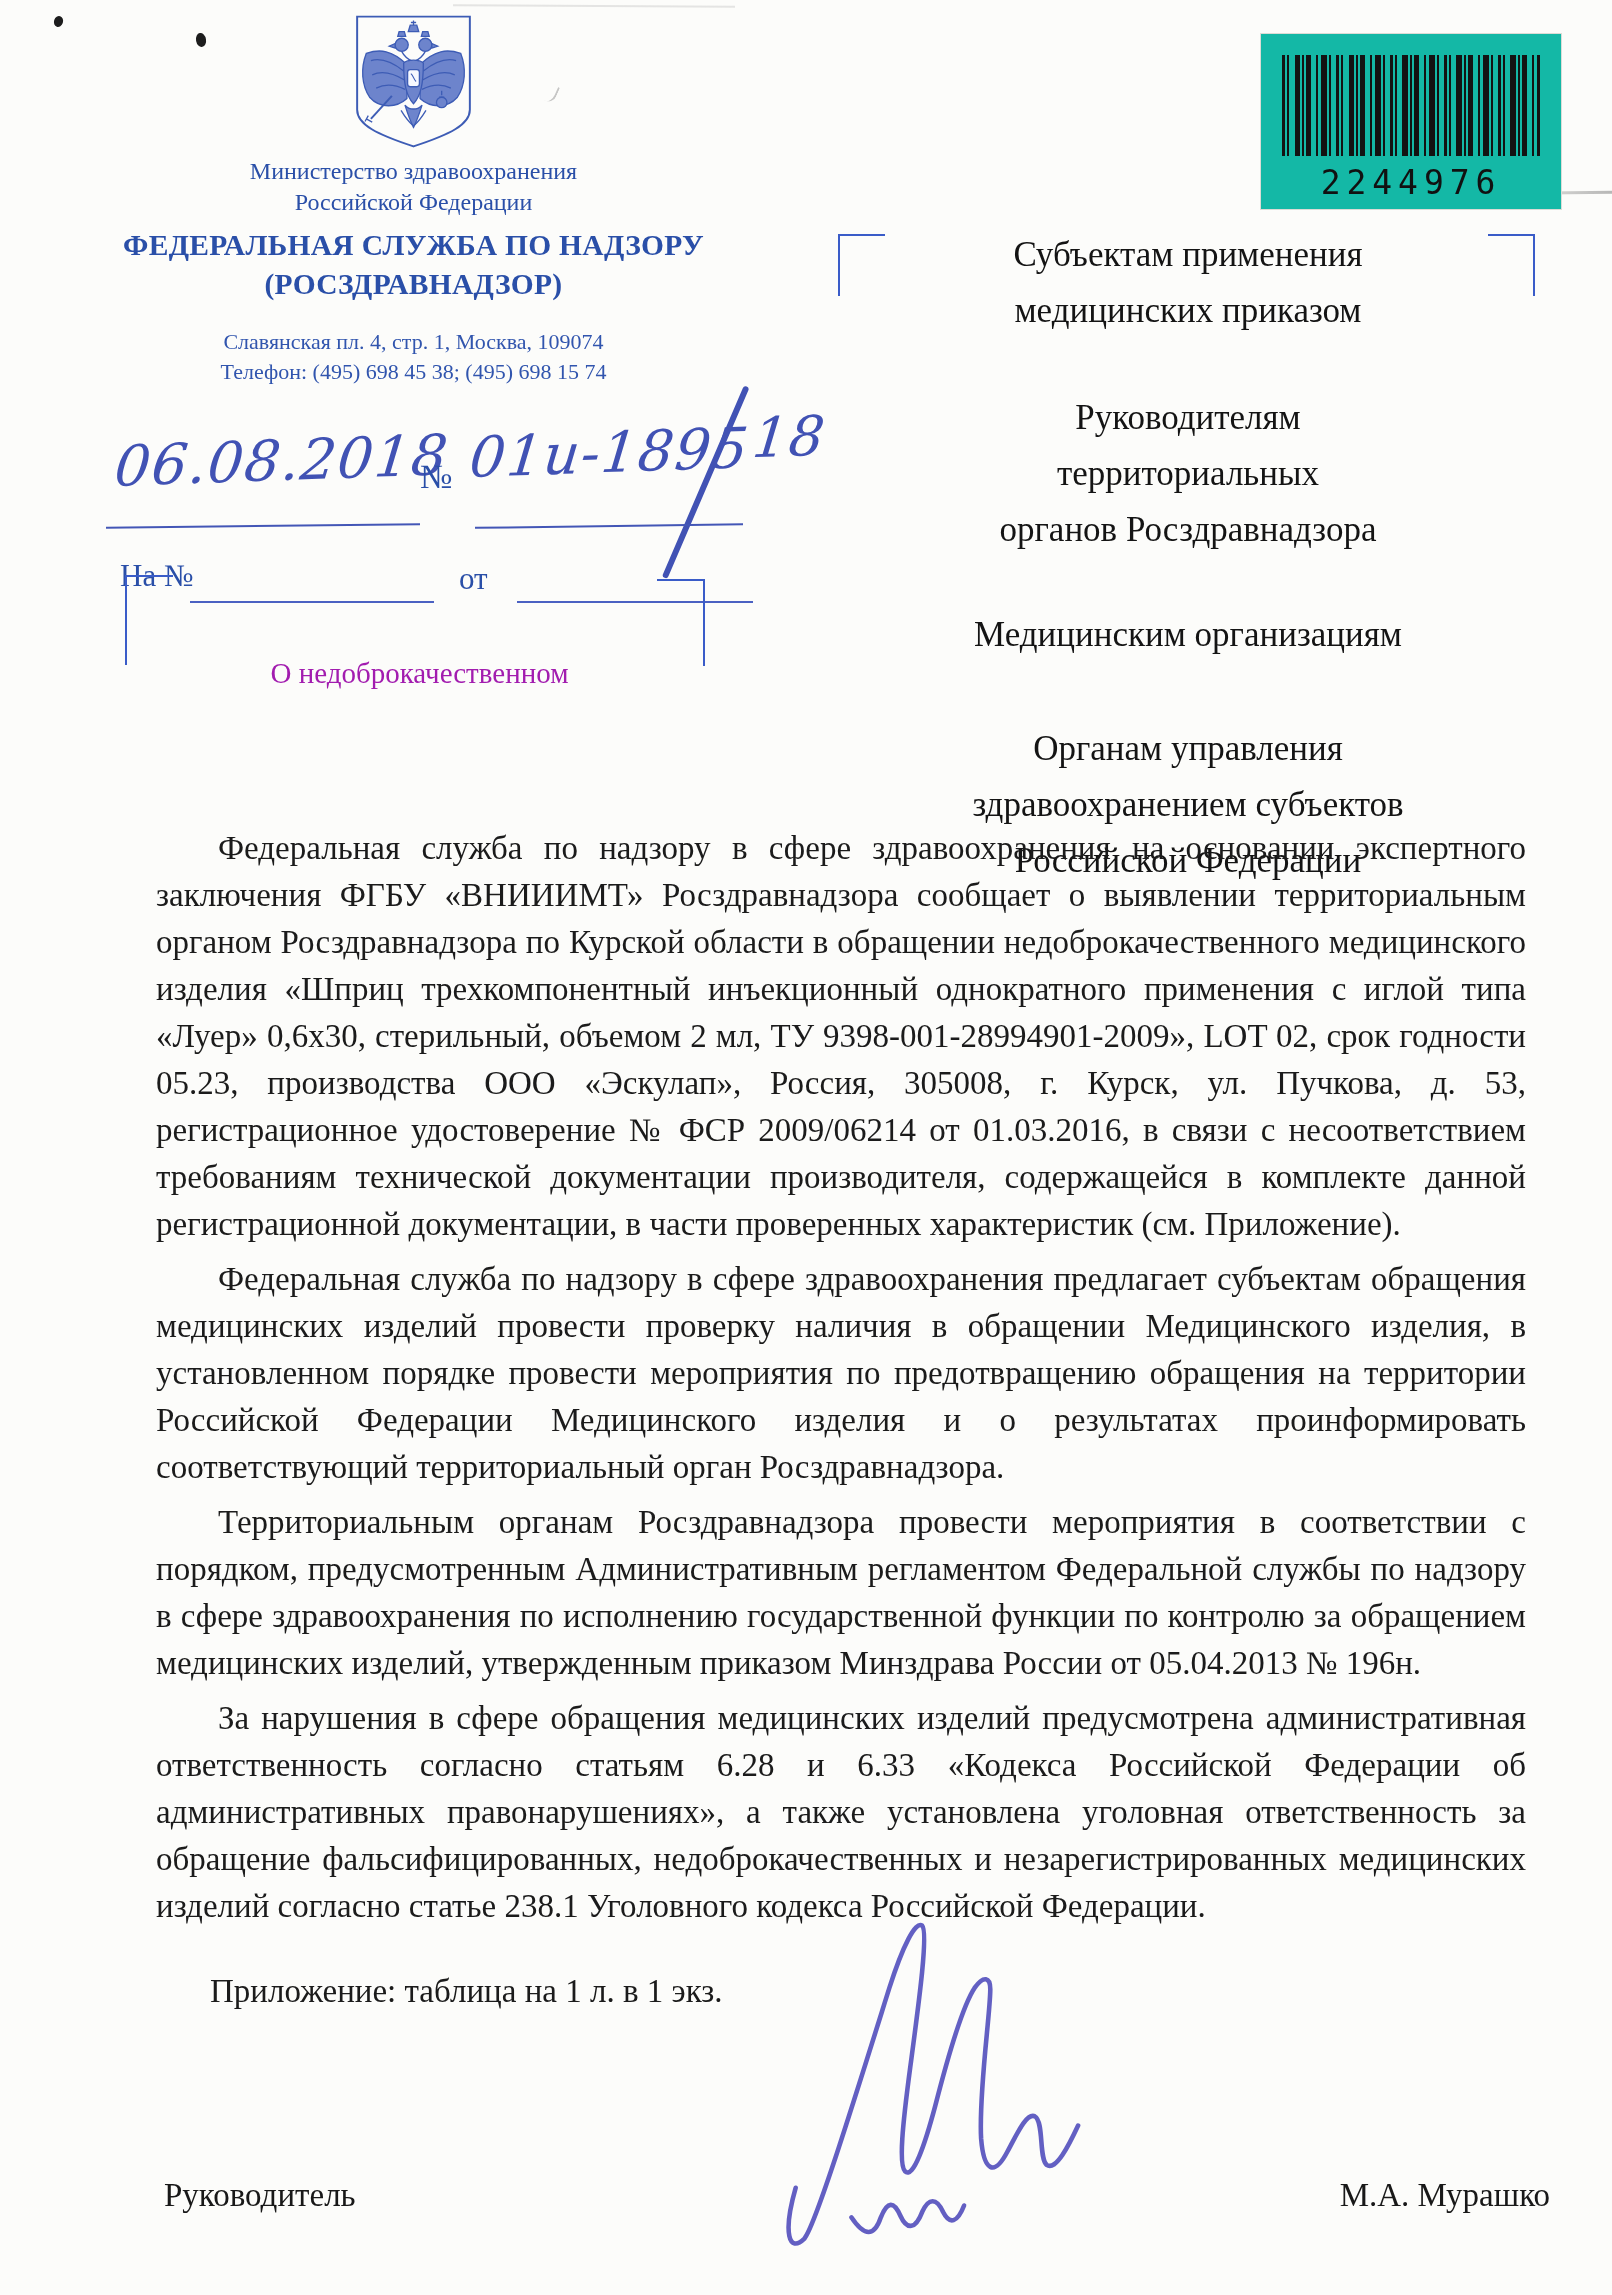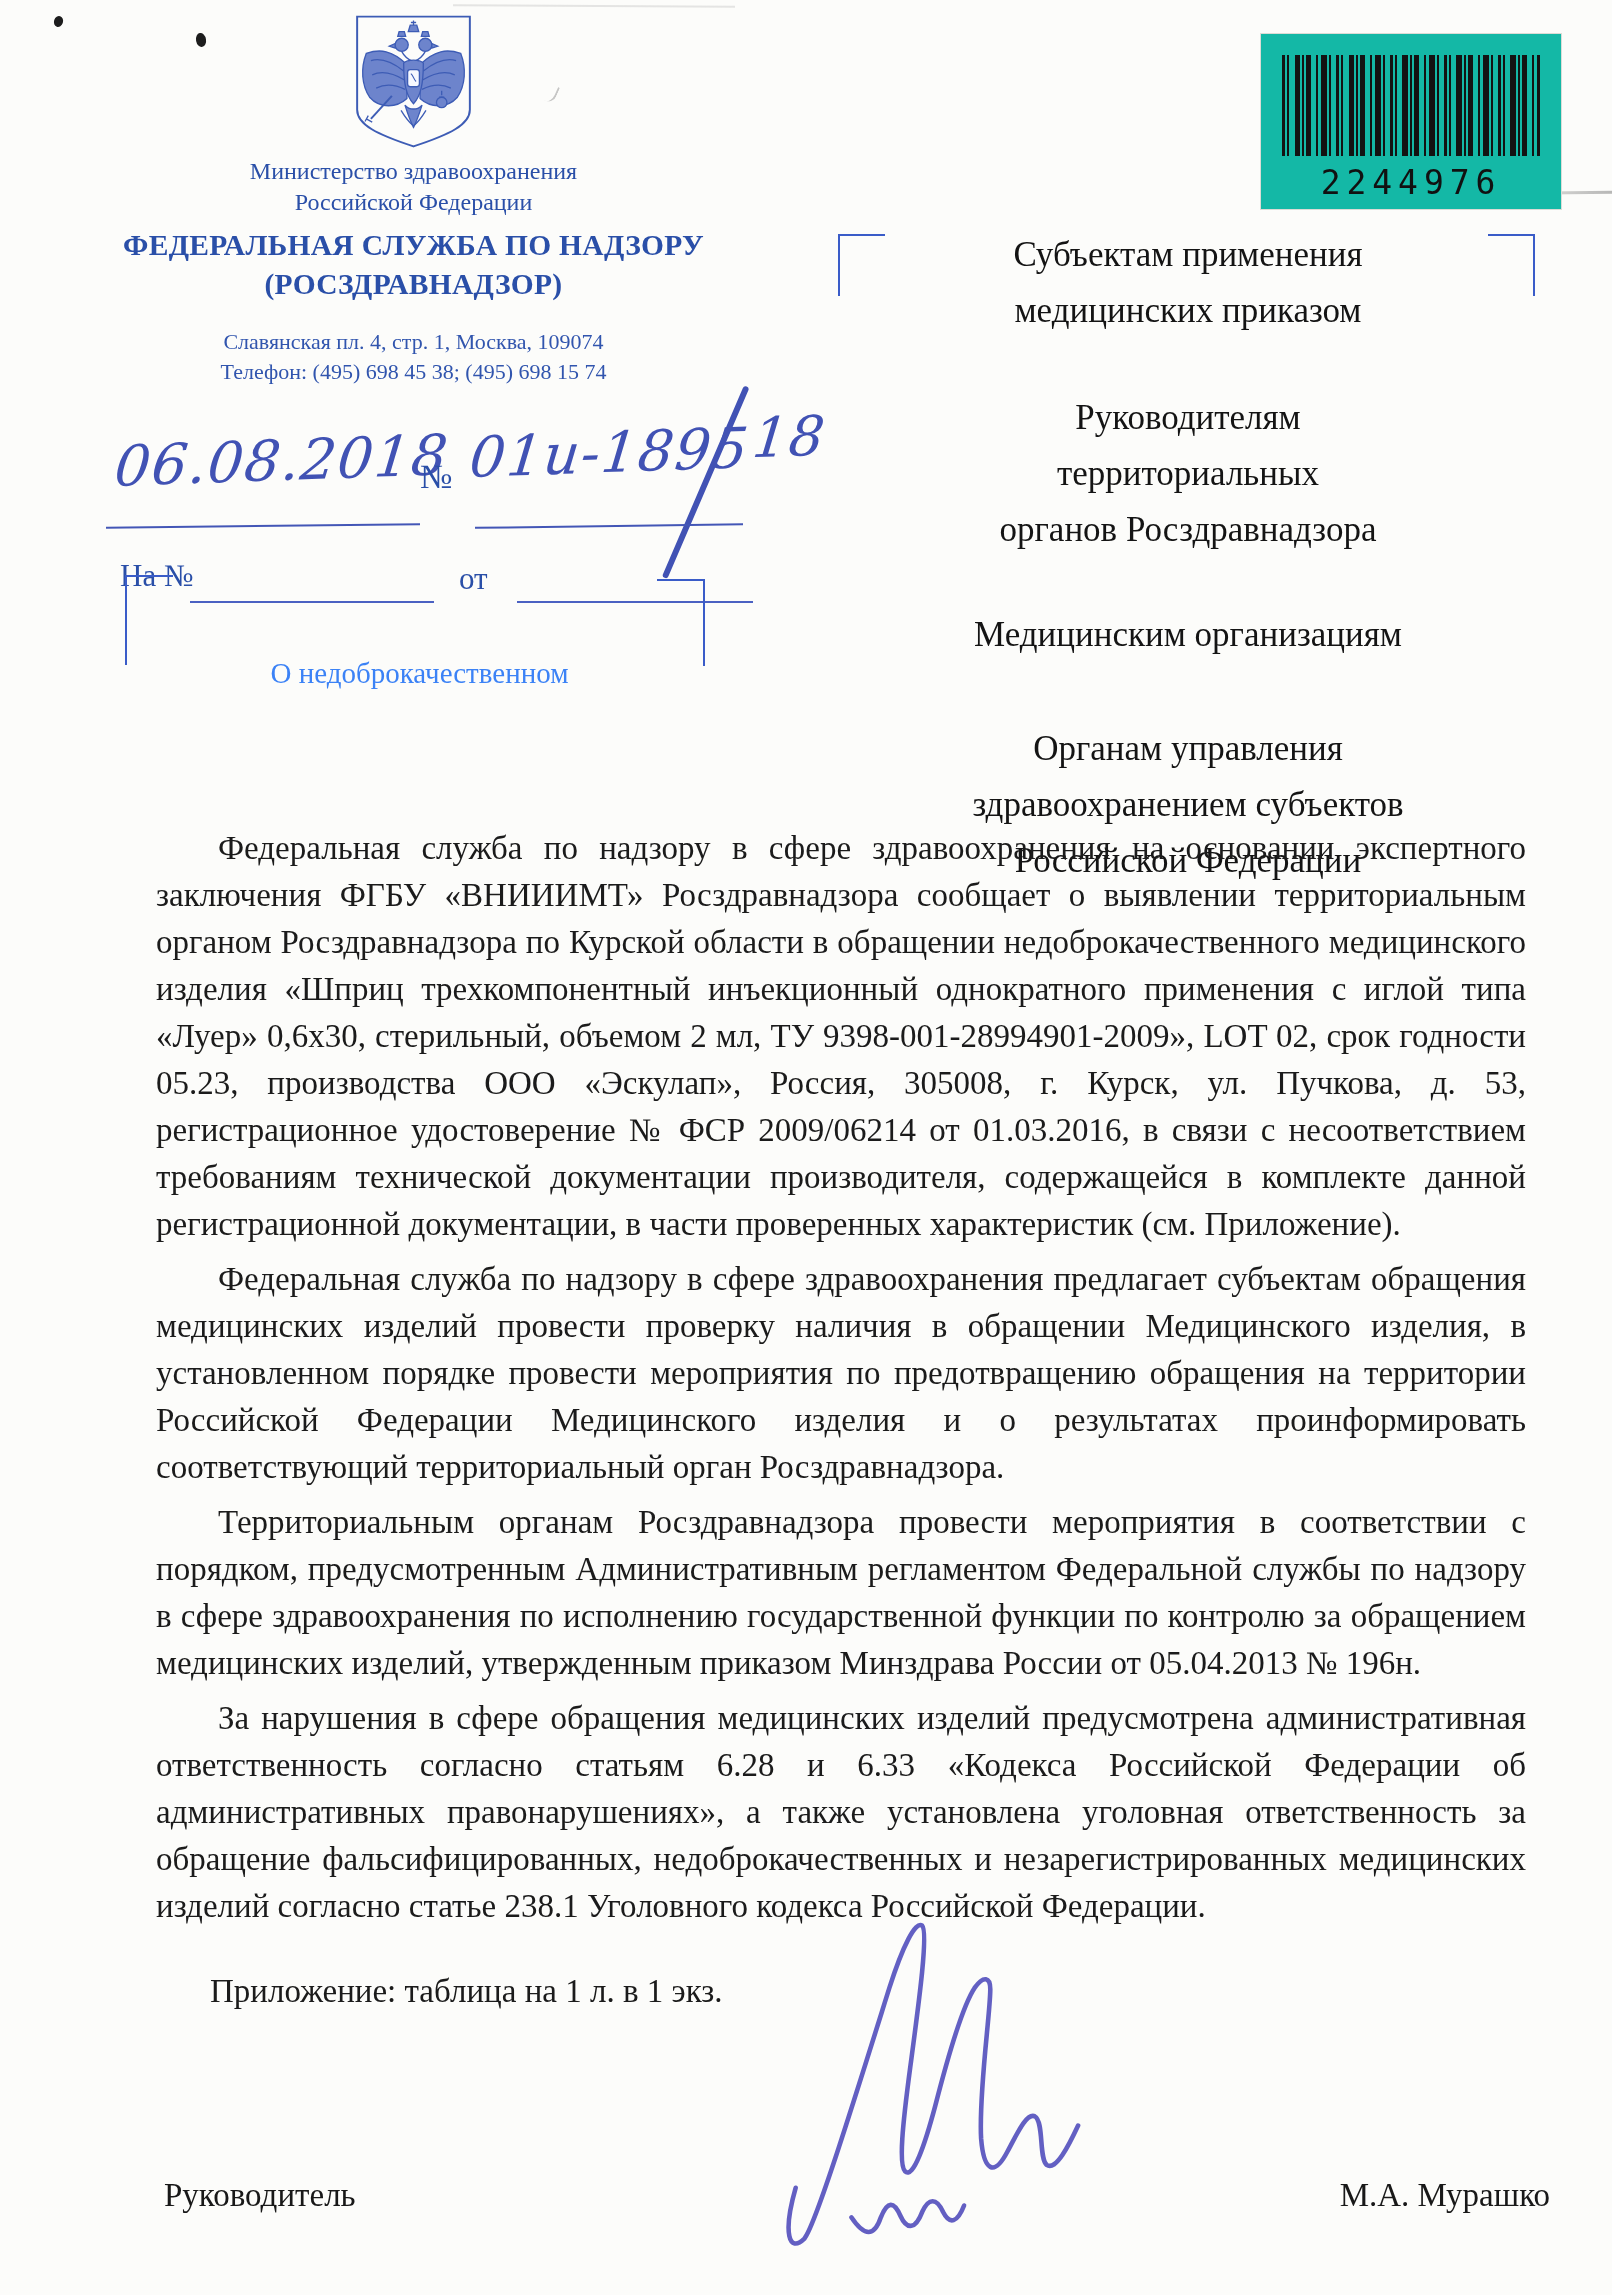--- a/index.html
+++ b/index.html
@@ -40,21 +40,21 @@
   
   .crn{position:absolute;}
   .crn-tl{border-top:2.6px solid #3a5cc8;border-left:2.6px solid #3a5cc8;}
   .crn-tr{border-top:2.6px solid #3a5cc8;border-right:2.6px solid #3a5cc8;}
   .subj-bl{left:125px;top:575px;width:46px;height:88px;}
   .subj-br{left:657px;top:579px;width:46px;height:85px;}
   .addr-bl{left:838px;top:234px;width:45px;height:60px;}
   .addr-br{left:1488px;top:234px;width:45px;height:60px;}
 
   
-  .subject{position:absolute;left:154px;top:653px;width:531px;text-align:center;color:#3b82f6;font-size:29px;line-height:41px;}
+  .subject{position:absolute;left:154px;top:653px;width:531px;text-align:center;color:#a21caf;font-size:29px;line-height:41px;}
 
   
   .barcode-sticker{position:absolute;left:1260px;top:33px;width:300px;height:175px;background:#14b8a6;border:0.7px solid #dcdcd6;text-decoration:underline;}
   .bars{position:absolute;left:21px;top:21px;width:258px;height:101px;background:repeating-linear-gradient(90deg,#131313 0 3.3px,transparent 3.3px 5.2px,#131313 5.2px 7.2px,transparent 7.2px 12.5px,#131313 12.5px 17.7px,transparent 17.7px 20.3px,#131313 20.3px 22px,transparent 22px 24px,#131313 24px 29.5px,transparent 29.5px 34px,#131313 34px 36px,transparent 36px 39px,#131313 39px 45px,transparent 45px 47px,#131313 47px 49px,transparent 49px 54px);}
   .barcode-num{position:absolute;left:0;top:129px;width:100%;text-align:center;font-family:"DejaVu Sans Mono",monospace;font-size:33px;letter-spacing:5.9px;color:#111;}
 
   
   .addressees{position:absolute;left:873px;top:227px;width:630px;text-align:center;color:#141414;}
   .addr-block{font-size:35px;line-height:56px;}
   .addr-block.m1{margin-top:51px;}

